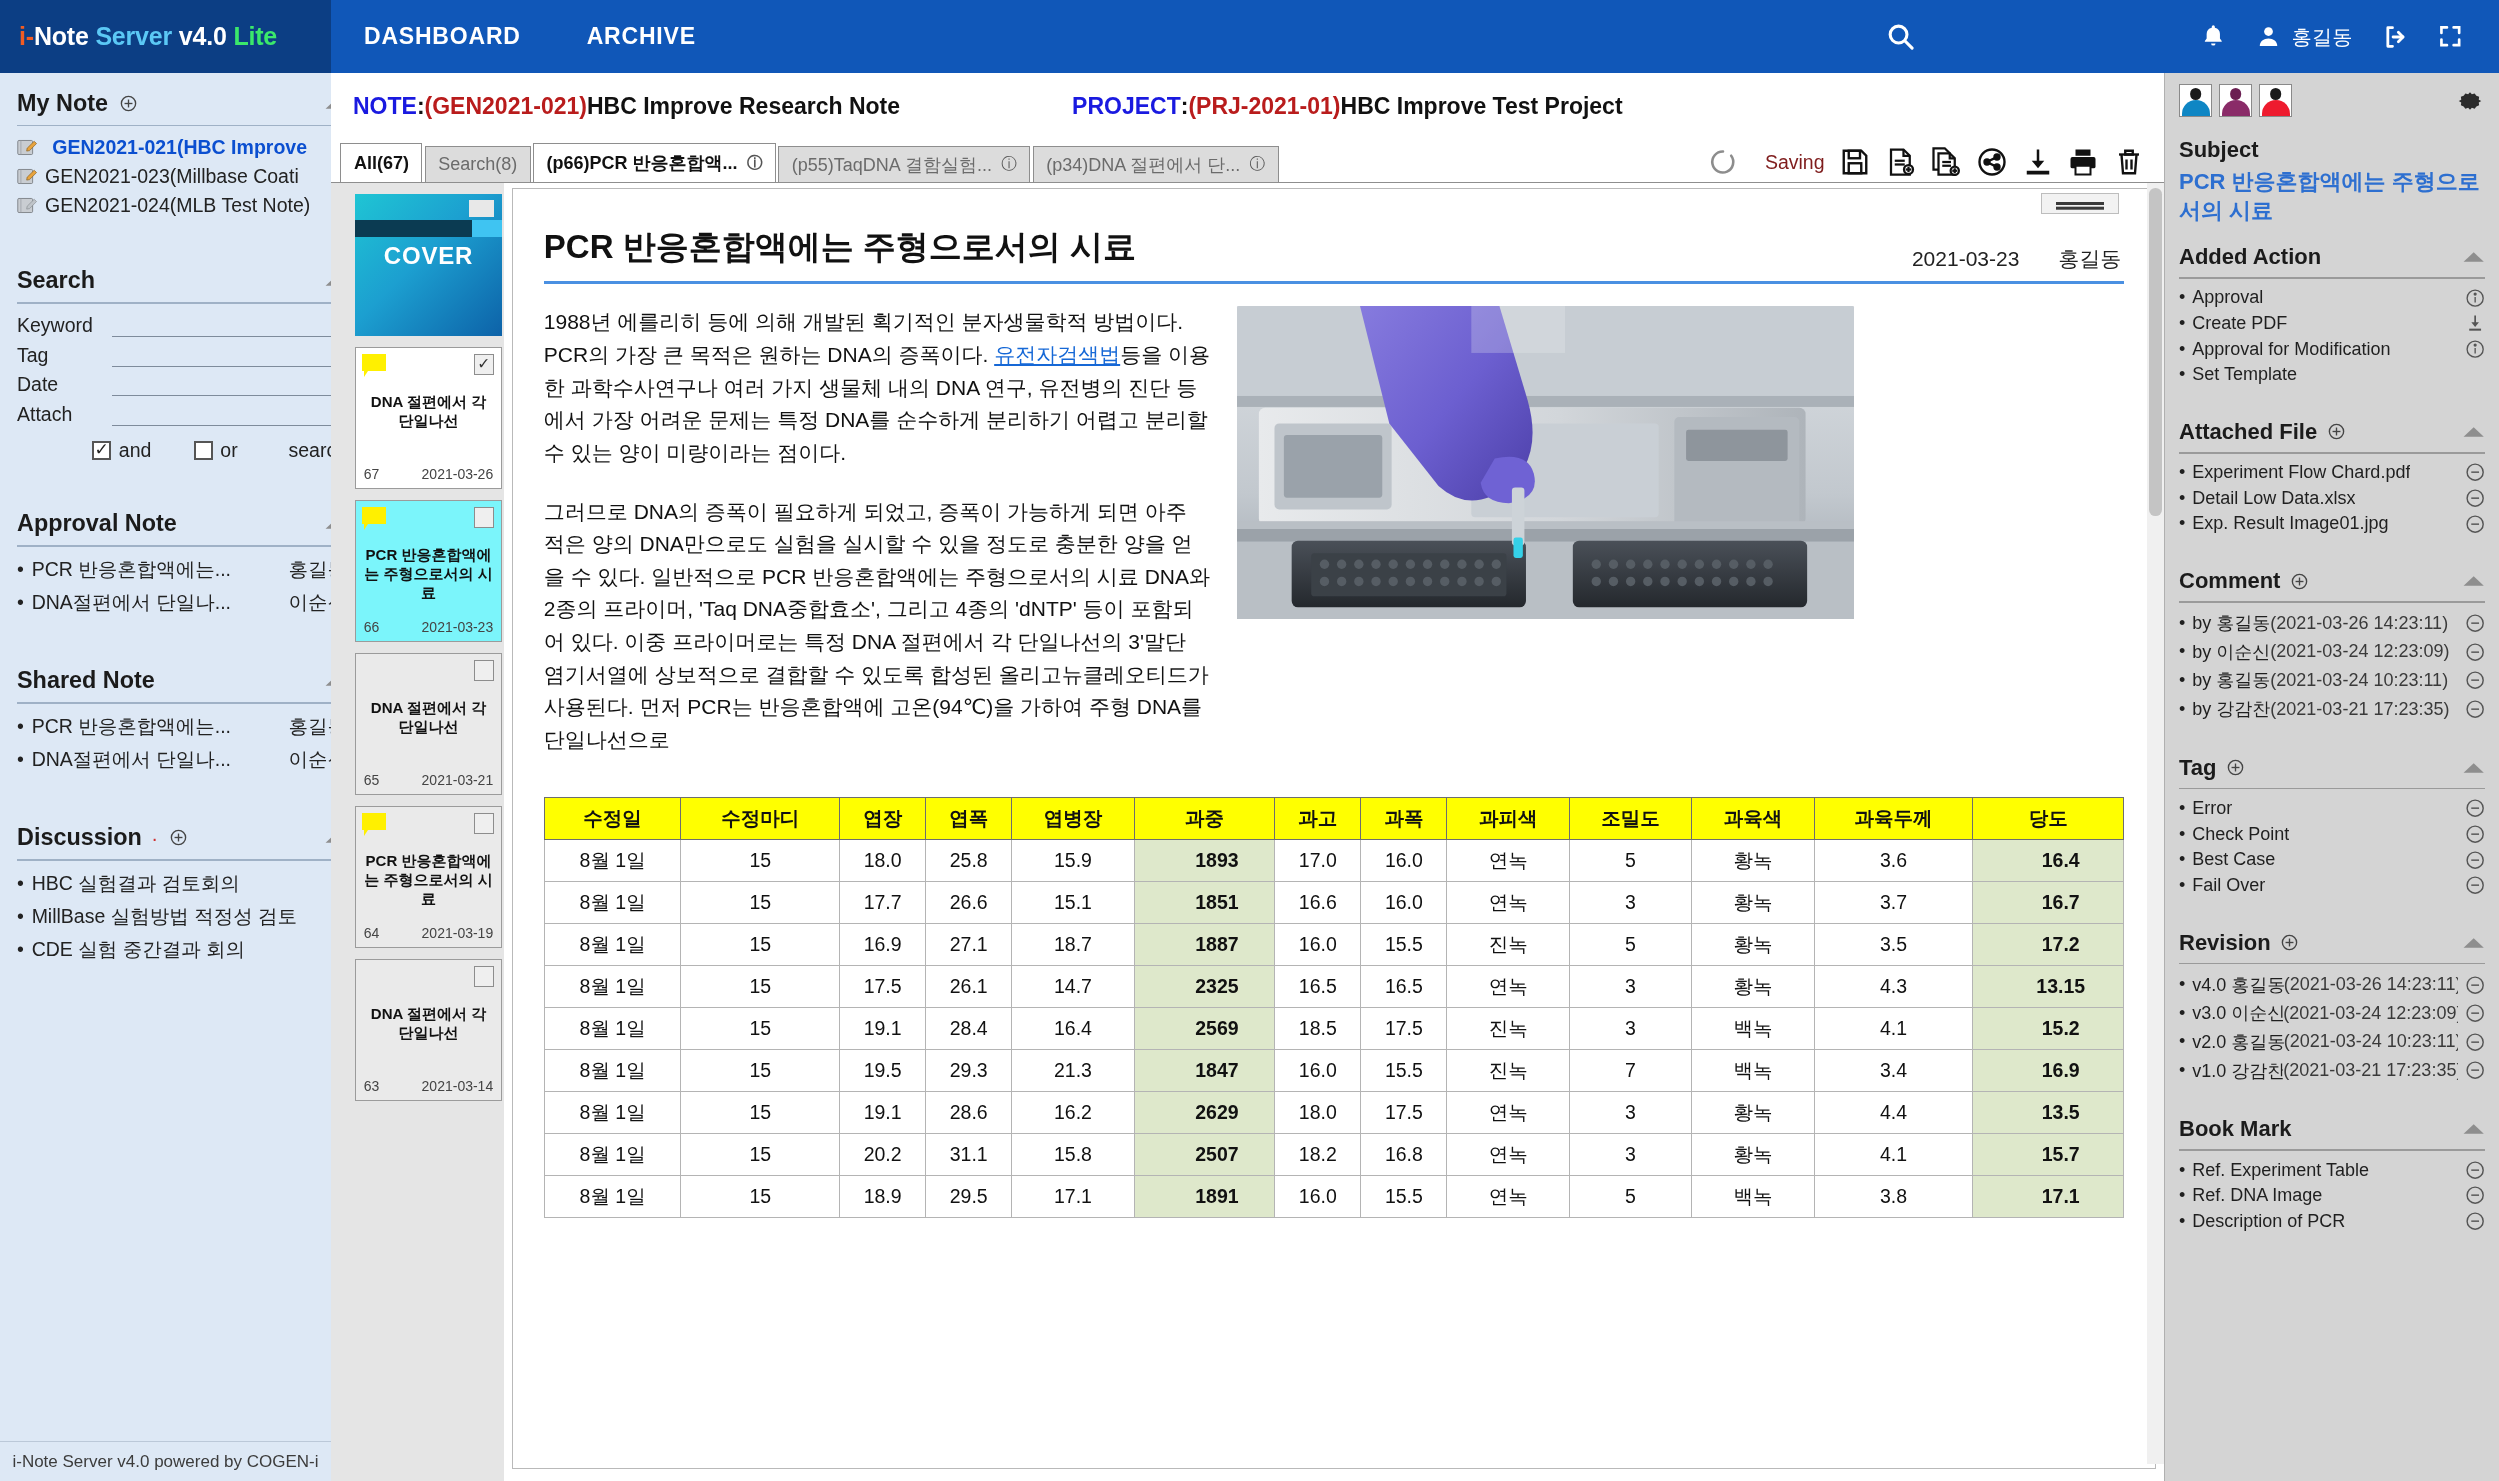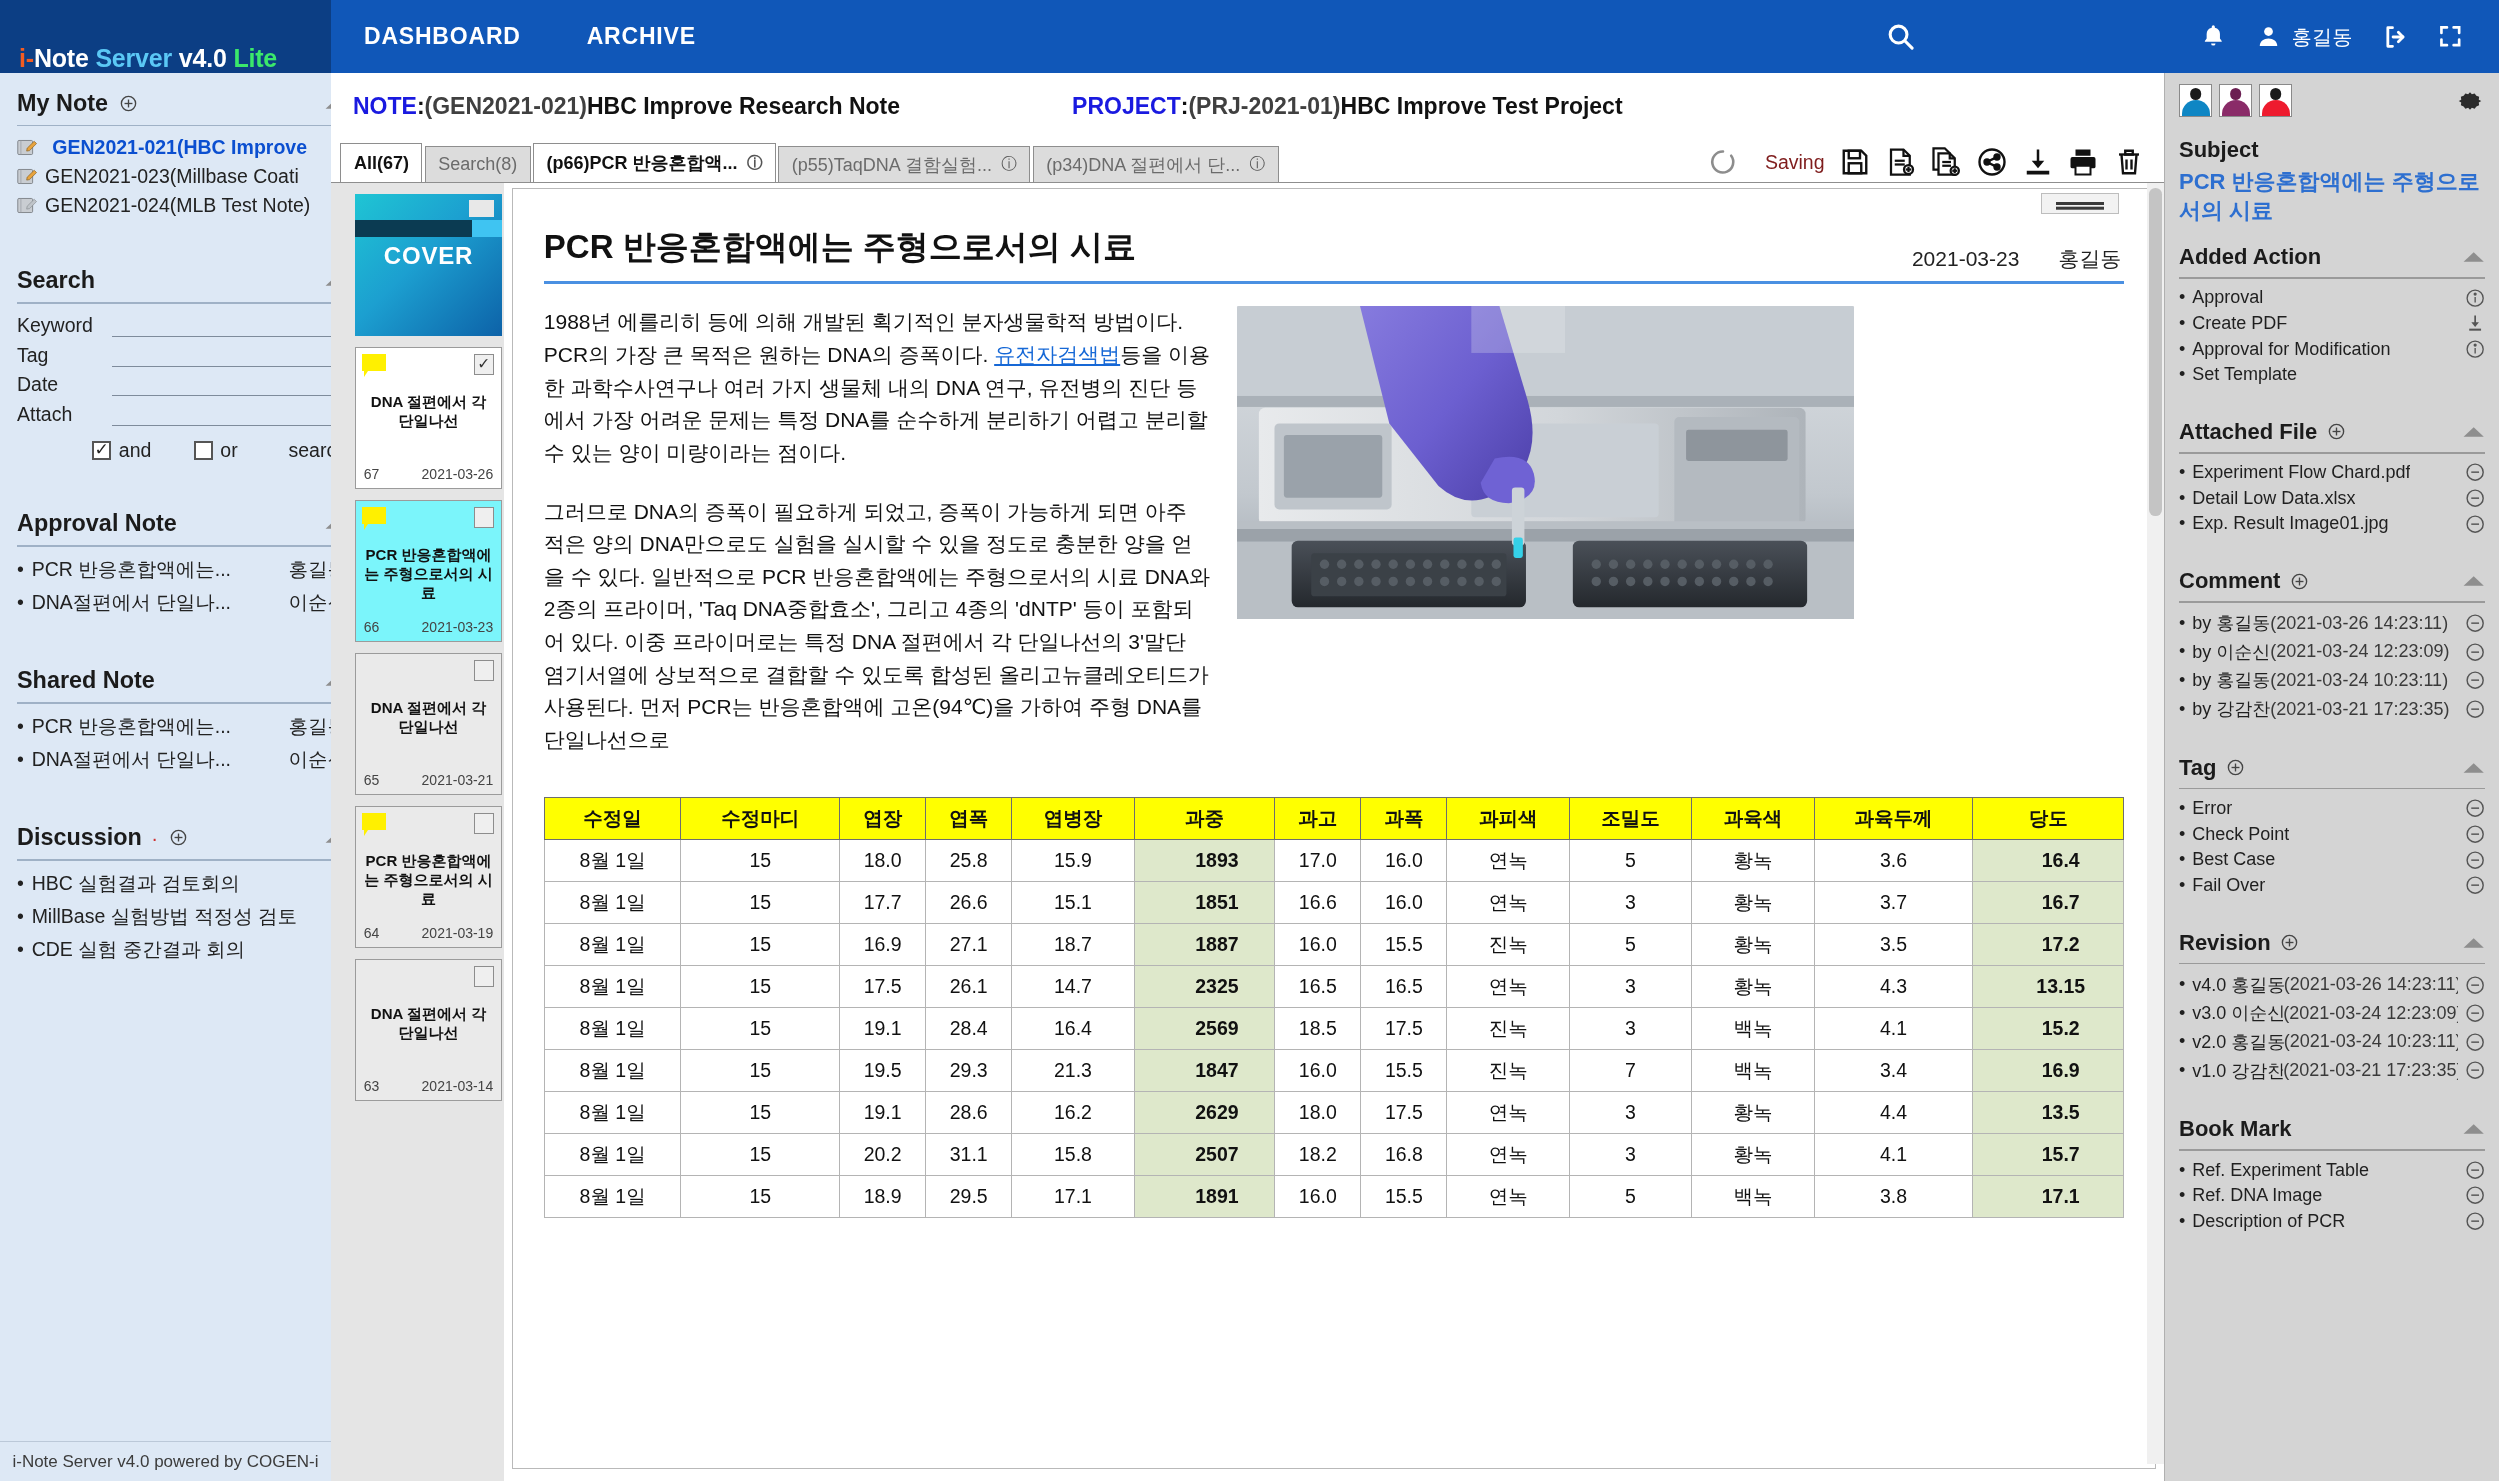--- a/index.html
+++ b/index.html
@@ -6,21 +6,21 @@
   html,body { width:2500px; height:1482px; overflow:hidden; }
   body {
     font-family: "Liberation Sans", "DejaVu Sans", sans-serif;
     background:#ffffff;
     color:#222;
     -webkit-font-smoothing: antialiased;
   }
 
   
   #topbar { position:absolute; left:0; top:0; width:2500px; height:73px; background:#1057B8; display:flex; align-items:stretch; }
-  #logo-box { width:331px; background:#0C3E84; display:flex; align-items:flex-end; padding-left:19px; }
+  #logo-box { width:331px; background:#0C3E84; display:flex; align-items:center; padding-left:19px; }
   #logo-text { font-size:25px; font-weight:bold; white-space:nowrap; letter-spacing:-0.2px; }
   .lg-i { color:#F25C22; }
   .lg-note { color:#FFFFFF; }
   .lg-server { color:#5BC8F5; }
   .lg-v { color:#FFFFFF; }
   .lg-lite { color:#3BE86B; }
   .navtab { display:flex; align-items:center; justify-content:center; padding:0 33px; color:#fff; font-size:23px; font-weight:600; letter-spacing:0.8px; cursor:pointer; }
   .navtab.active { background:#2F8FF5; }
   #topbar-right { margin-left:auto; display:flex; align-items:center; gap:0; padding-right:22px; }
   .ticon { width:55px; height:73px; display:flex; align-items:center; justify-content:center; cursor:pointer; }
@@ -51,21 +51,21 @@
   .li-row { display:flex; align-items:center; font-size:19.5px; padding:3.1px 0; cursor:pointer; }
   .li-bul { margin-right:7.8px; }
   .li-txt { white-space:nowrap; overflow:hidden; }
   .li-who { margin-left:auto; padding-left:9.4px; white-space:nowrap; }
   #footer-left { position:absolute; left:0; bottom:0; width:331px; height:41px; display:flex; align-items:center; justify-content:center; font-size:17px; color:#3c3c3c; background:#DDE8F5; border-top:0.8px solid #BBC8D8; }
 
   
   #center { position:absolute; left:331px; top:73px; width:1833px; height:1409px; background:#ffffff; }
   #note-head { height:66px; display:flex; align-items:center; padding-left:22px; font-size:23px; font-weight:bold; }
   .kw-blue { color:#1a1ae0; }
-  .kw-cyan { color:#404040; }
+  .kw-cyan { color:#b91c1c; }
   .kw-dark { color:#111; }
   #proj-head { margin-left:172px; }
 
   #tabstrip { height:44px; display:flex; align-items:flex-end; padding-left:9.4px; border-bottom:0.8px solid #8E8E8E; position:relative; }
   .dtab { height:36px; display:flex; align-items:center; padding:0 12.5px; font-size:18px; border:0.8px solid #8E8E8E; border-bottom:none; background:#DCDCDC; color:#6b6b6b; margin-right:2.3px; cursor:pointer; white-space:nowrap; }
   .dtab.sel { background:#fff; color:#111; font-weight:bold; height:39px; }
   .dtab .x { margin-left:9.4px; font-size:15.6px; color:#555; }
   #toolbar { margin-left:auto; display:flex; align-items:center; gap:15.6px; padding-right:20.3px; padding-bottom:4.7px; }
   #saving-txt { font-size:19.5px; color:#7f1d1d; margin-left:12px;text-align:right; }
   .tb-ico { cursor:pointer; display:flex; align-items:center; }

